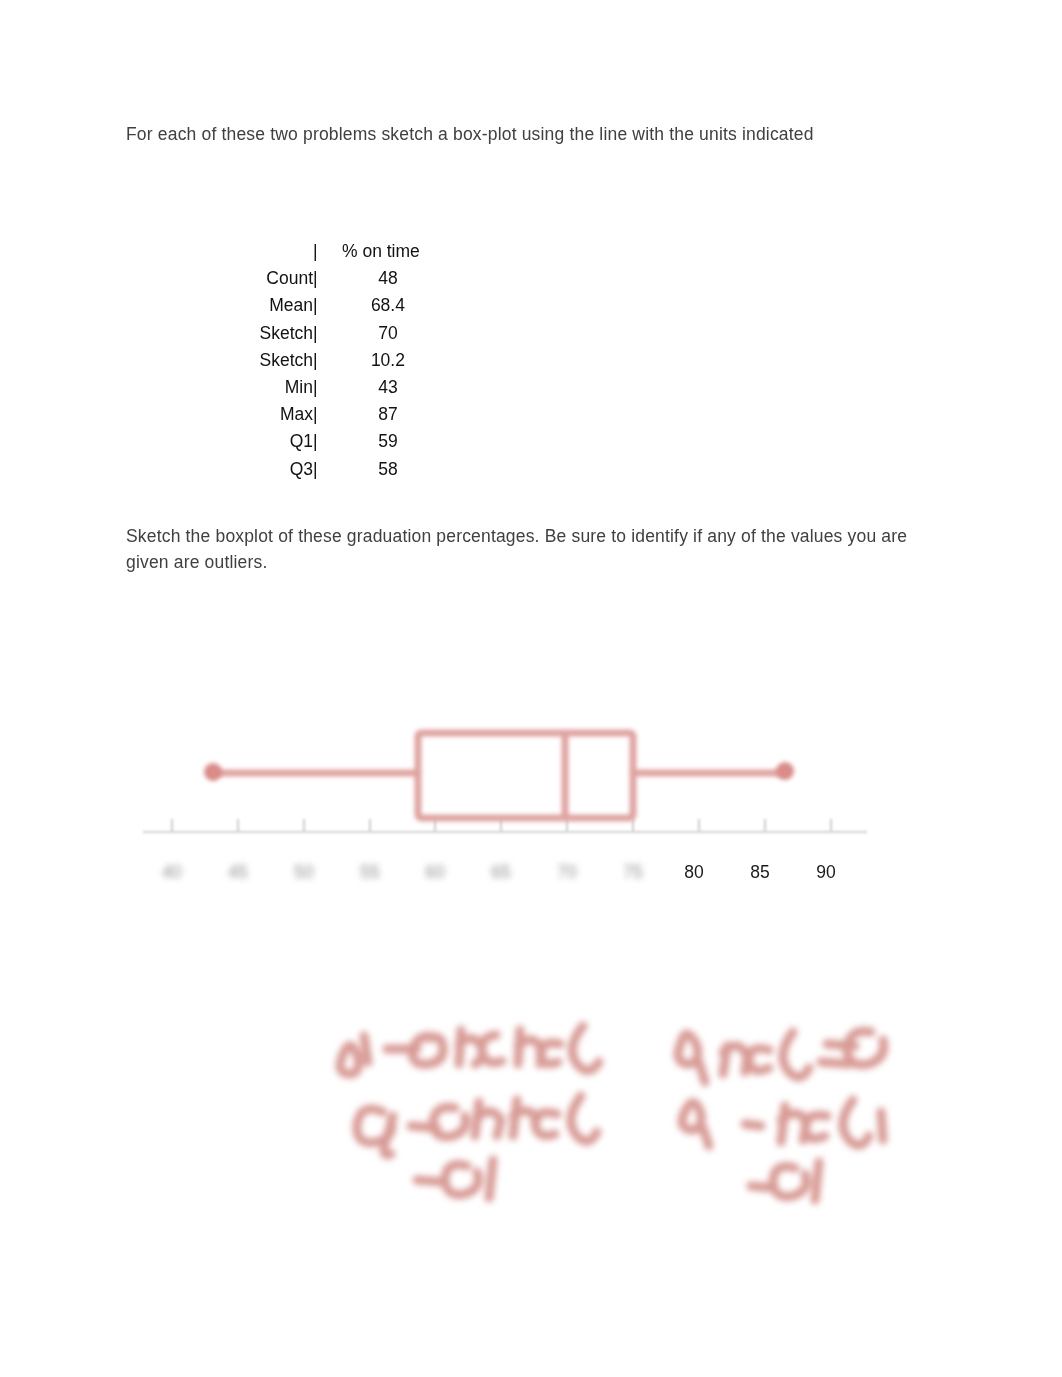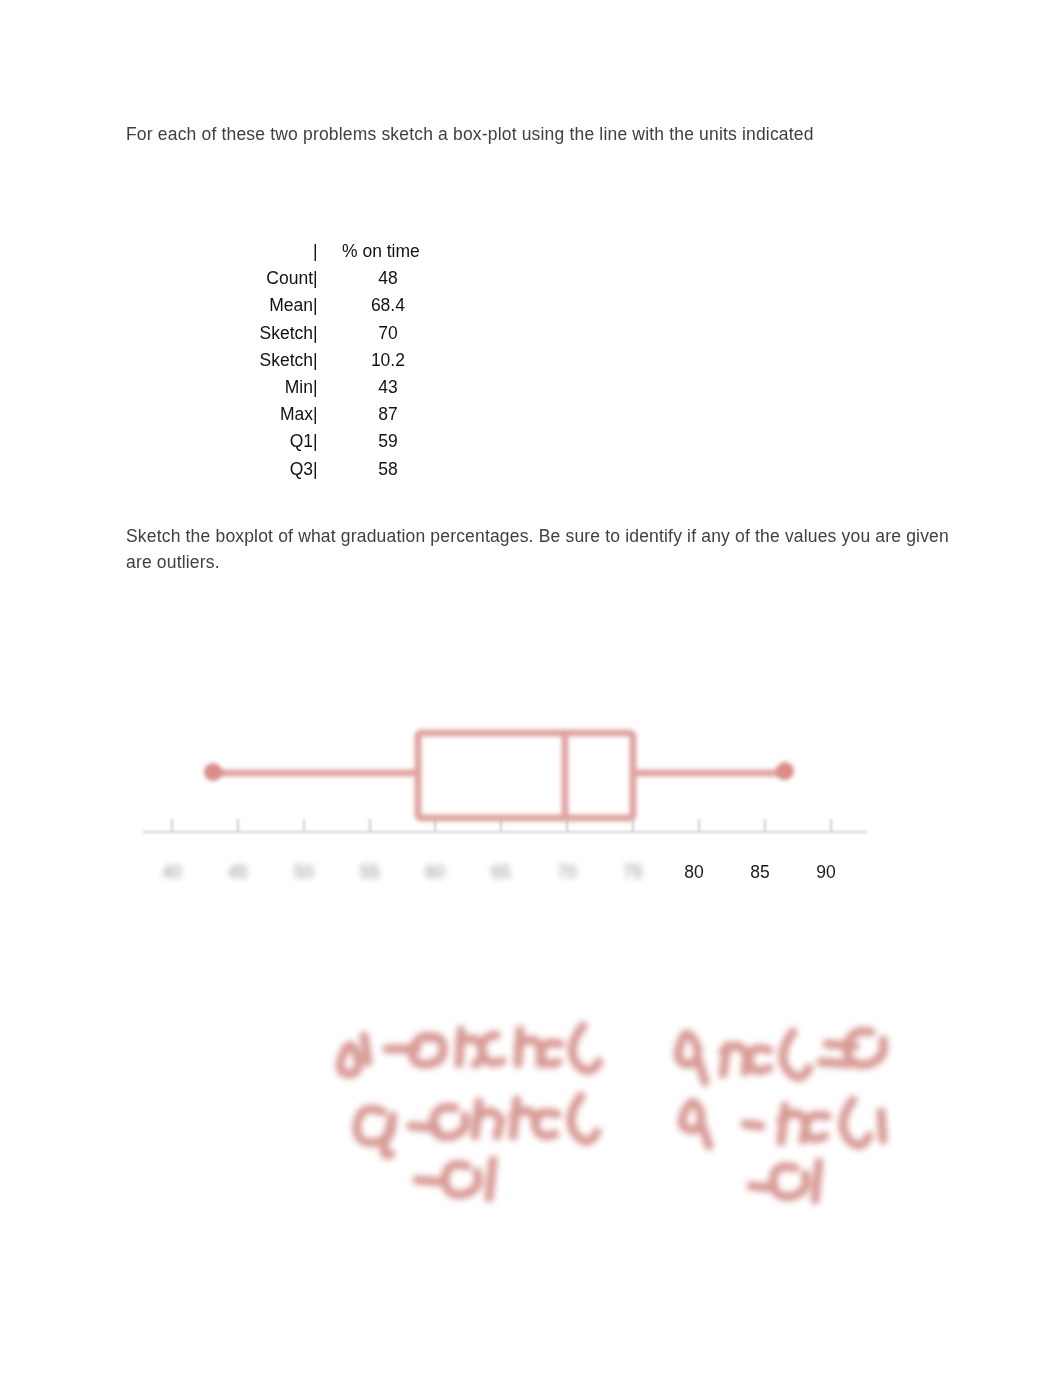--- a/index.html
+++ b/index.html
@@ -130,21 +130,21 @@
         <td class="col-value">59</td>
       </tr>
       <tr>
         <td class="col-label">Q3</td>
         <td class="col-pipe">|</td>
         <td class="col-value">58</td>
       </tr>
     </tbody>
   </table>
 
-  <div class="doc-text" id="sketch-instr">Sketch the boxplot of what graduation percentages.  Be sure to identify if any of the values you are given are outliers.</div>
+  <div class="doc-text" id="sketch-instr">Sketch the boxplot of these graduation percentages.  Be sure to identify if any of the values you are given are outliers.</div>
 
   <div class="figure">
     <svg width="1062" height="1377" viewBox="0 0 1062 1377" xmlns="http://www.w3.org/2000/svg">
 
       <g class="light-blur">
         <line x1="128" y1="832" x2="852" y2="832" stroke="#dadada" stroke-width="2.6"></line>
         <g stroke="#d5d5d5" stroke-width="2.4">
           <line x1="157" y1="819" x2="157" y2="832"></line>
           <line x1="223" y1="819" x2="223" y2="832"></line>
           <line x1="289" y1="819" x2="289" y2="832"></line>

